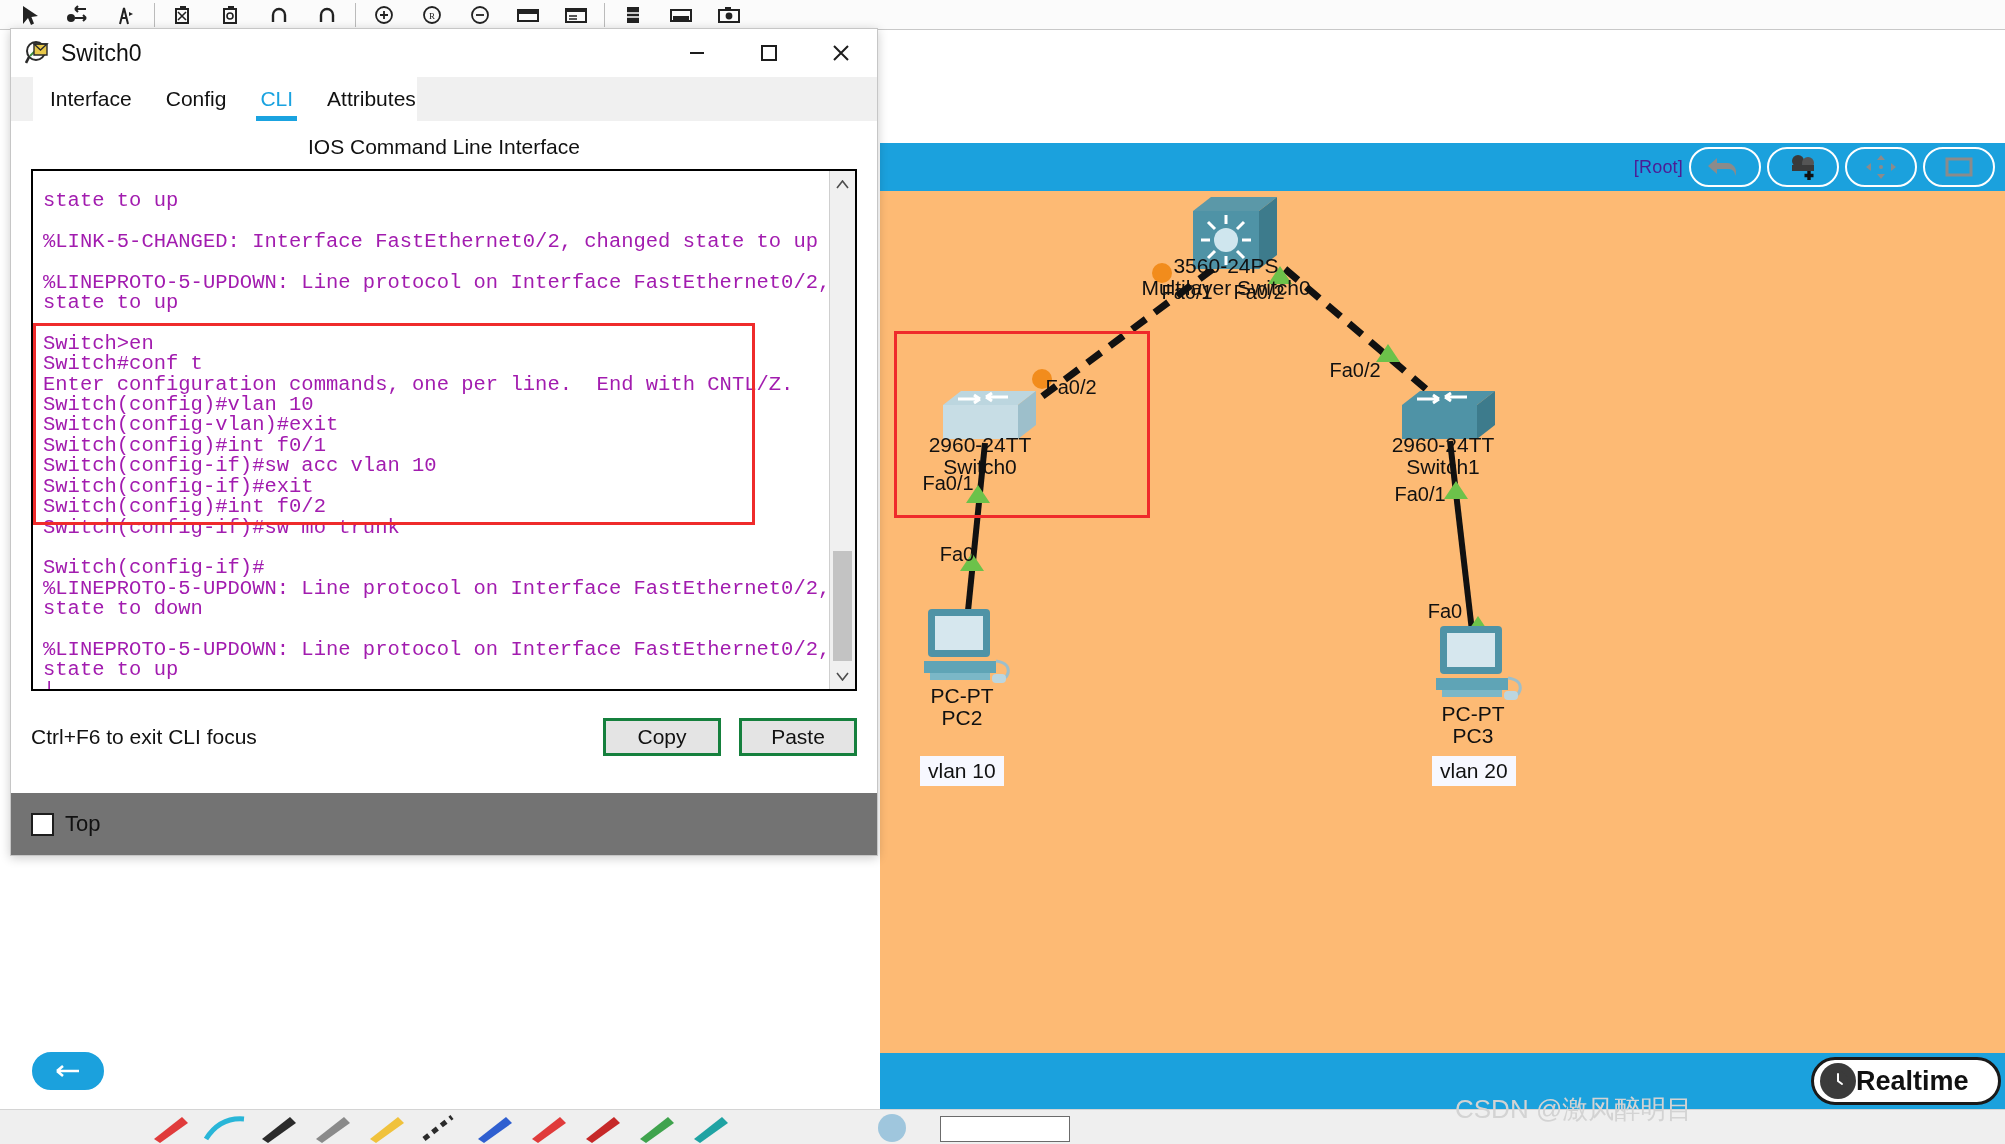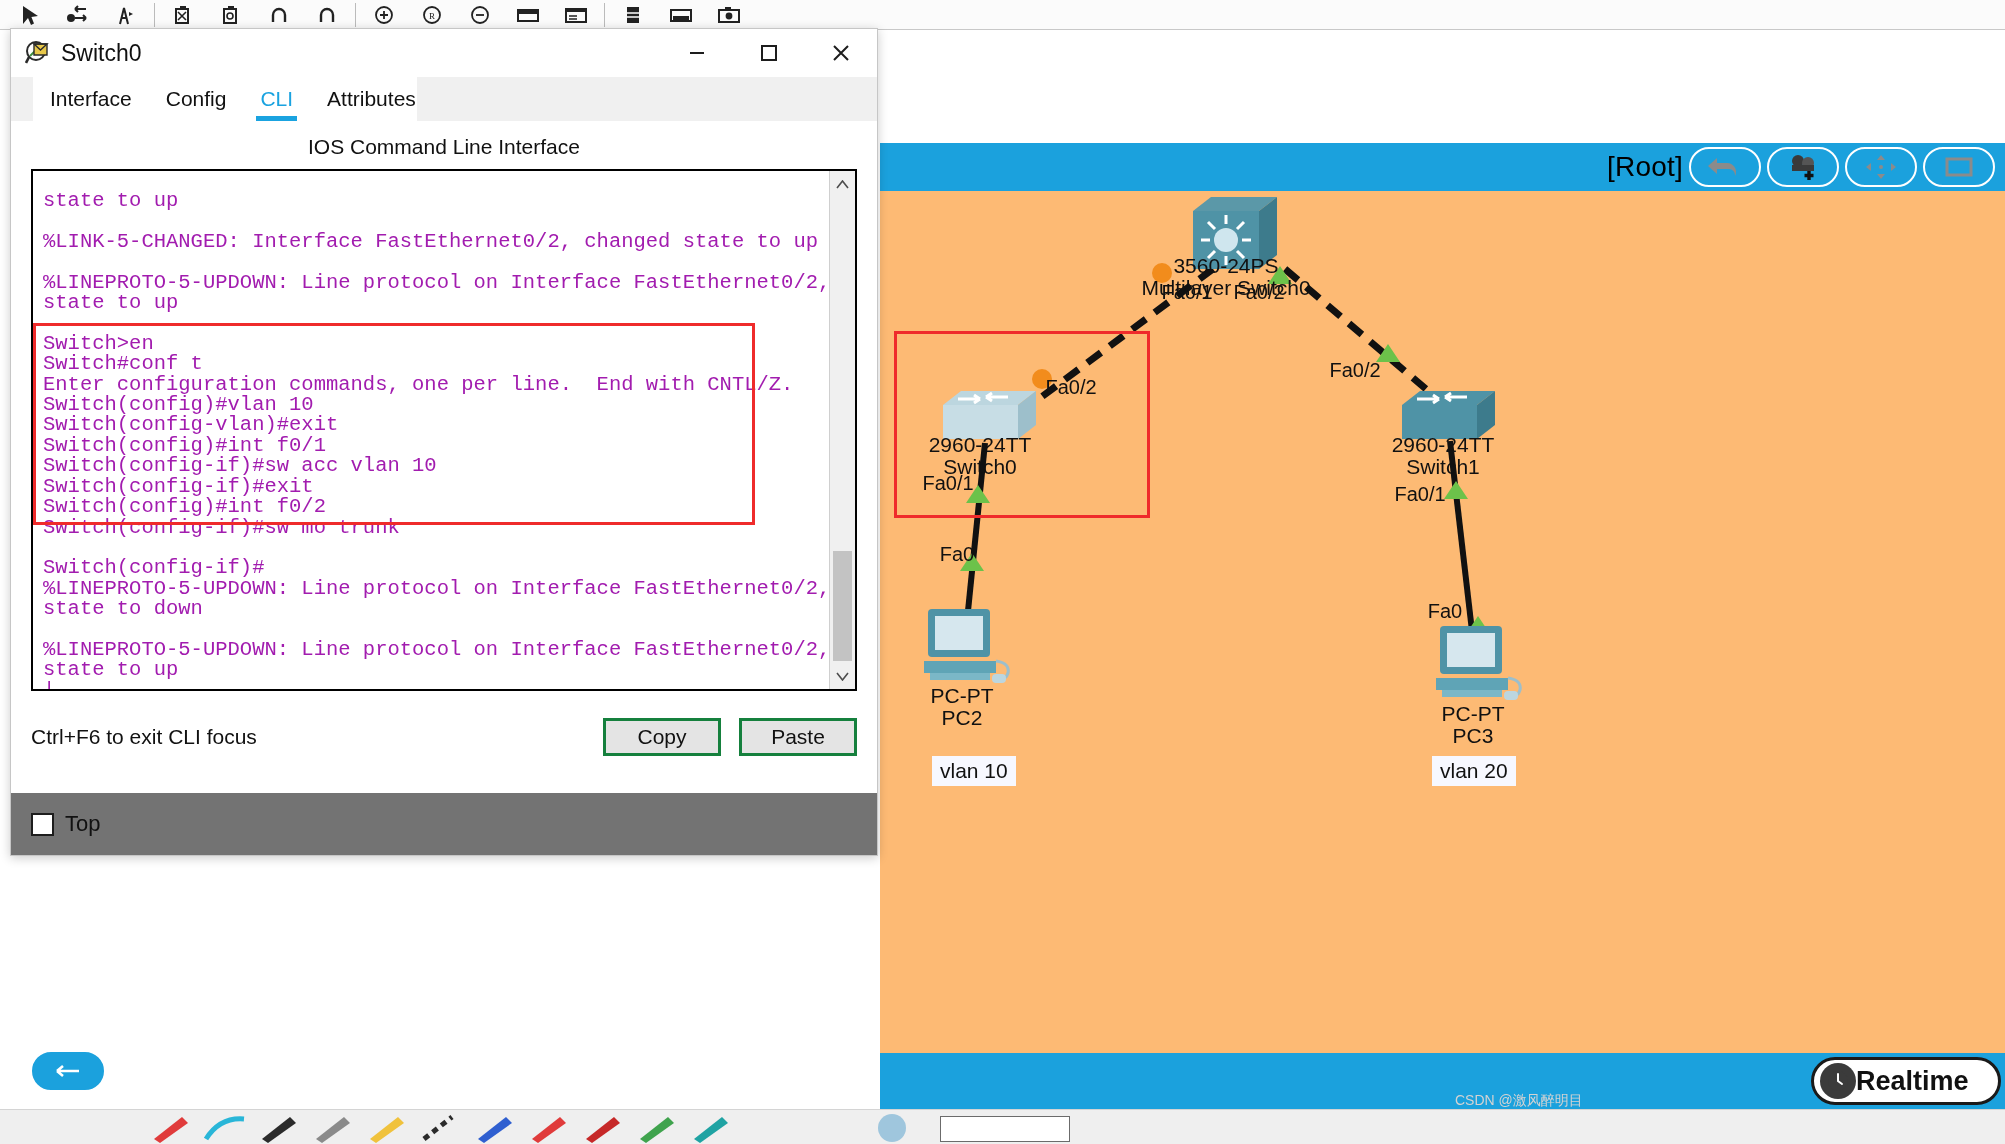--- a/index.html
+++ b/index.html
@@ -24,21 +24,21 @@
     font-size:21px; color:#2b2b2b; line-height:1;
   }
   .tb-sep { width:1px; height:24px; background:#bbb; margin:0 4px; }
 
   #blue-bar-top {
     position:absolute; left:880px; top:143px; width:1125px; height:48px;
     background:#1ba1dd;
     display:flex; align-items:center; justify-content:flex-end; padding-right:4px;
   }
   #root-label {
-    color:#000000; font-size:28px; margin-right:6px; letter-spacing:.2px;
+    color:#4c1d95; font-size:18px; margin-right:6px; letter-spacing:.2px;
   }
   .pill-btn {
     width:72px; height:40px; border:2px solid #ffffff; border-radius:21px;
     display:flex; align-items:center; justify-content:center; margin-right:6px;
     color:#6b6b6b; font-size:24px; line-height:1; background:transparent;
   }
   .pill-btn svg { display:block; }
 
   #blue-bar-bottom {
     position:absolute; left:880px; top:1053px; width:1125px; height:56px;
@@ -72,21 +72,21 @@
   #scenario-box {
     position:absolute; left:940px; top:1116px; width:130px; height:26px;
     border:1px solid #6b6b6b; background:#fff;
   }
   #leftbottom-circle{
     position:absolute;left:878px;top:1114px;width:28px;height:28px;border-radius:50%;
     background:#9fc6dd;
   }
   #watermark {
     position:absolute; left:1455px; top:1092px;
-    font-size:14px; color:#d3d3d3; white-space:nowrap;
+    font-size:26px; color:#d3d3d3; white-space:nowrap;
   }
   #left-round-btn{
     position:absolute;left:30px;top:1050px;width:76px;height:42px;border:2px solid #ffffff;
     border-radius:22px;background:#1ba1dd;color:#e8f6fd;font-size:22px;
     display:flex;align-items:center;justify-content:center;
   }
 
   
   #topology { position:absolute; left:880px; top:191px; width:1125px; height:862px; background:#fdba74; }
   #topology svg { position:absolute; left:0; top:0; }
@@ -408,21 +408,21 @@
 
     <div class="port-label" style="left:307px; top:90px;">Fa0/1</div>
     <div class="port-label" style="left:379px; top:90px;">Fa0/2</div>
     <div class="port-label" style="left:191px; top:185px;">Fa0/2</div>
     <div class="port-label" style="left:475px; top:168px;">Fa0/2</div>
     <div class="port-label" style="left:68px;  top:281px;">Fa0/1</div>
     <div class="port-label" style="left:540px; top:292px;">Fa0/1</div>
     <div class="port-label" style="left:77px;  top:352px;">Fa0</div>
     <div class="port-label" style="left:565px; top:409px;">Fa0</div>
 
-    <div class="note-label" style="left:40px;  top:565px;margin-left:12px;">vlan 10</div>
+    <div class="note-label" style="left:40px;  top:565px;">vlan 10</div>
     <div class="note-label" style="left:552px; top:565px;">vlan 20</div>
   </div>
 
   <div id="blue-bar-bottom">
     <div id="realtime-chip">
       <div class="clock">
         <svg width="22" height="22" viewBox="0 0 22 22">
             <circle cx="11" cy="11" r="10" fill="#3b3b3b"></circle>
             <path d="M11 4 v7 l4 3" stroke="#fff" stroke-width="2" fill="none" stroke-linecap="round"></path>
           </svg>

